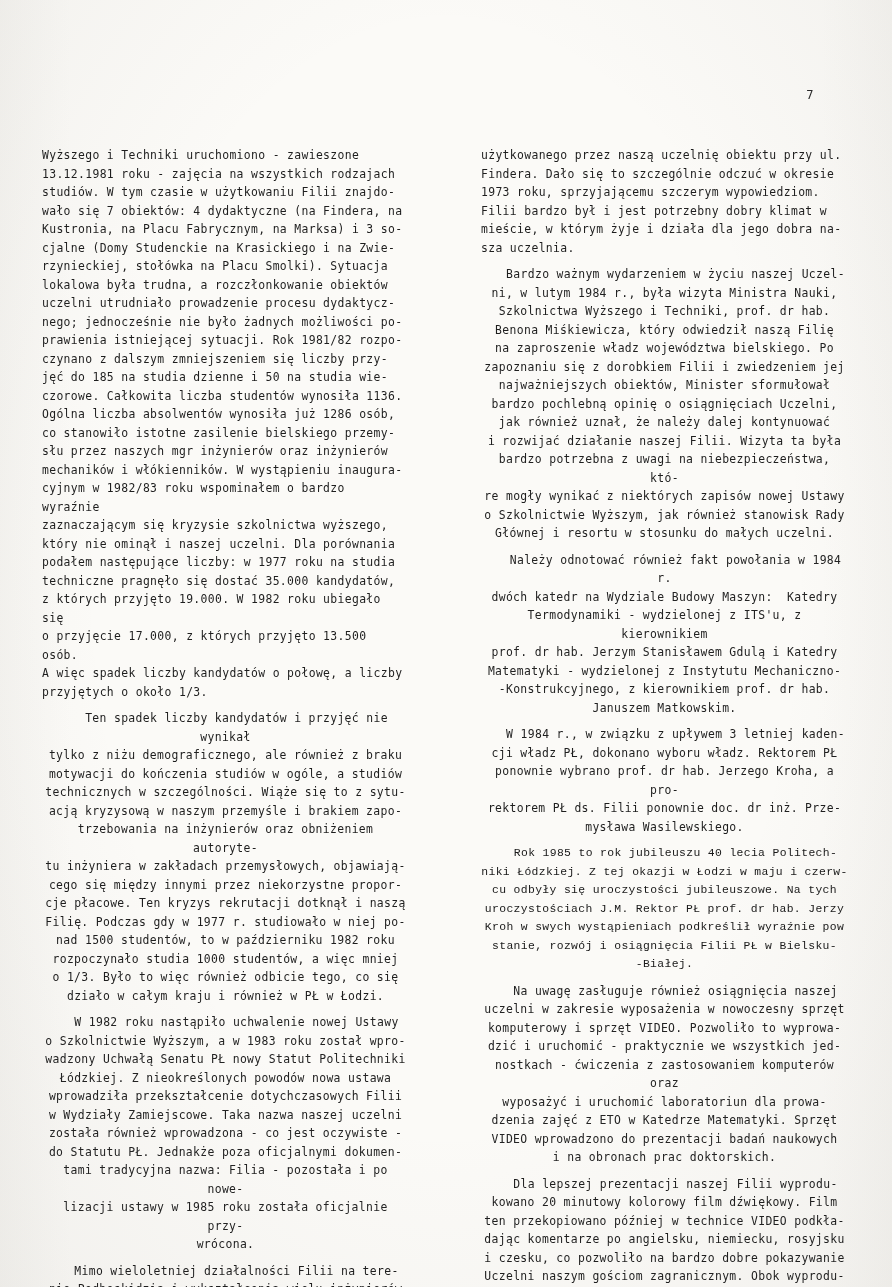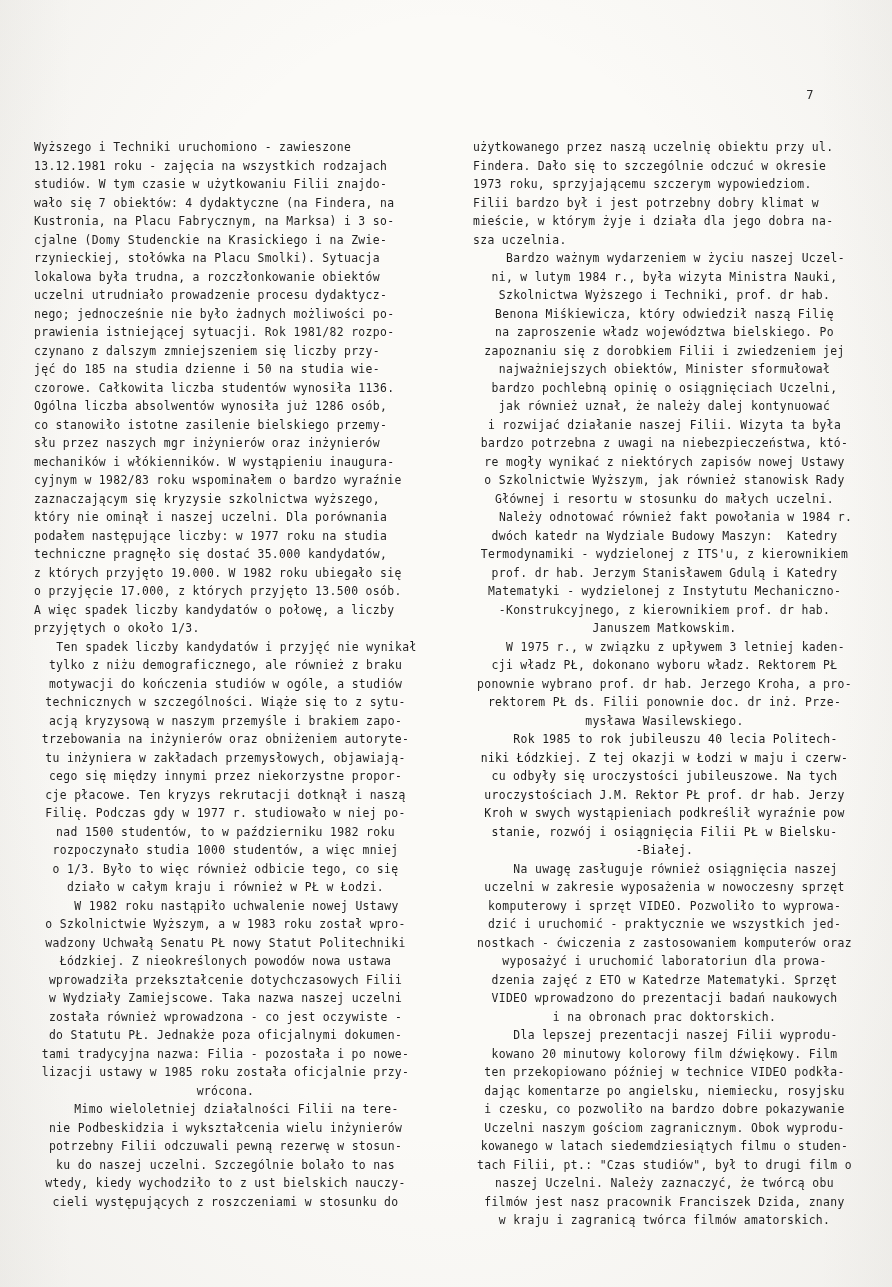--- a/index.html
+++ b/index.html
@@ -48,32 +48,32 @@
   }
   .col {
     width: 384px;
     font-size: 11.4px;
     line-height: 18.5px;
     letter-spacing: 0.35px;
     color: #1e1e1e;
     text-align: left;
   }
   .col p {
-    margin: 0;
+    margin: 8px;
     white-space: pre-wrap;
   }
   .col p.indent {
     text-indent: 22px;
     text-align: center;
   }
   .col-left { margin-left: 6px; }
   .col-right { margin-left: 10px; }
   
   .col p:nth-child(3n) { color: #232323; }
-  .col p:nth-child(5n) { color: #191919; }
+  .col p:nth-child(5n) { color: #191919; font-family: Liberation Mono, monospace; }
 </style>
 </head>
 <body>
 
 <div class="page">
   <div class="grain"></div>
 
   <div class="page-number">7</div>
 
   <div class="columns">
@@ -160,21 +160,21 @@
 re mogły wynikać z niektórych zapisów nowej Ustawy
 o Szkolnictwie Wyższym, jak również stanowisk Rady
 Głównej i resortu w stosunku do małych uczelni.</p>
       <p class="indent">Należy odnotować również fakt powołania w 1984 r.
 dwóch katedr na Wydziale Budowy Maszyn:  Katedry
 Termodynamiki - wydzielonej z ITS'u, z kierownikiem
 prof. dr hab. Jerzym Stanisławem Gdulą i Katedry
 Matematyki - wydzielonej z Instytutu Mechaniczno-
 -Konstrukcyjnego, z kierownikiem prof. dr hab.
 Januszem Matkowskim.</p>
-      <p class="indent">W 1975 r., w związku z upływem 3 letniej kaden-
+      <p class="indent">W 1984 r., w związku z upływem 3 letniej kaden-
 cji władz PŁ, dokonano wyboru władz. Rektorem PŁ
 ponownie wybrano prof. dr hab. Jerzego Kroha, a pro-
 rektorem PŁ ds. Filii ponownie doc. dr inż. Prze-
 mysława Wasilewskiego.</p>
       <p class="indent">Rok 1985 to rok jubileuszu 40 lecia Politech-
 niki Łódzkiej. Z tej okazji w Łodzi w maju i czerw-
 cu odbyły się uroczystości jubileuszowe. Na tych
 uroczystościach J.M. Rektor PŁ prof. dr hab. Jerzy
 Kroh w swych wystąpieniach podkreślił wyraźnie pow
 stanie, rozwój i osiągnięcia Filii PŁ w Bielsku-

